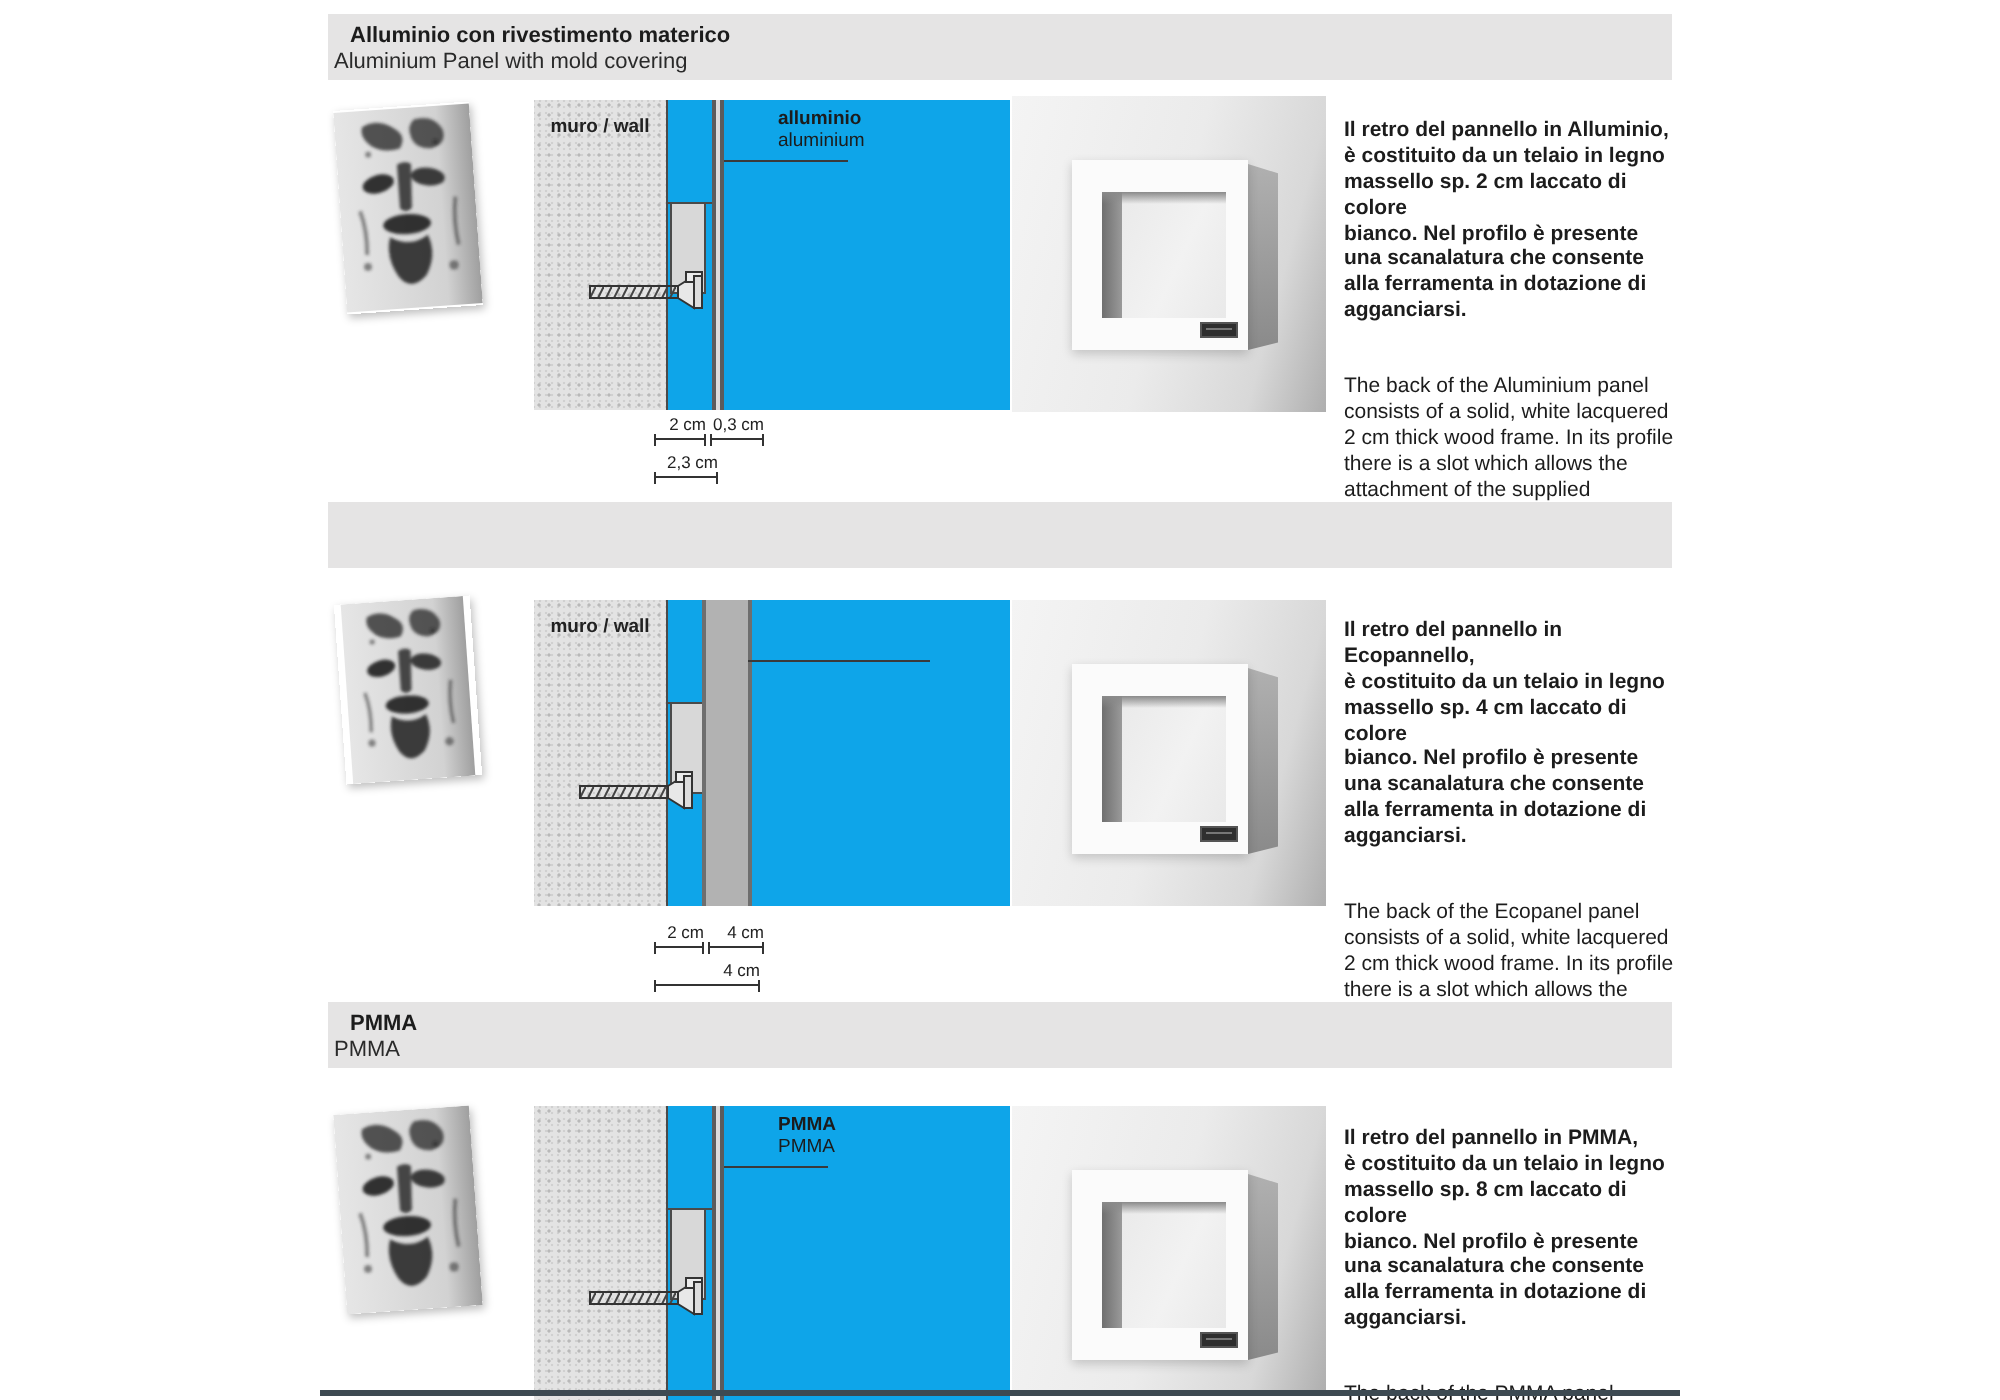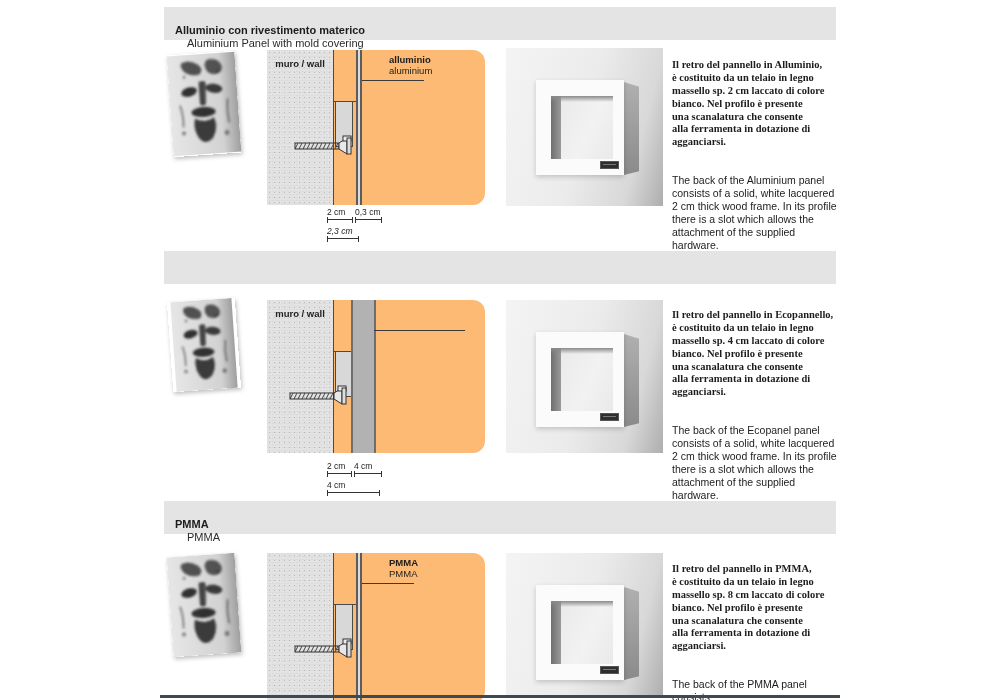--- a/index.html
+++ b/index.html
@@ -2,67 +2,67 @@
 <html><head>
 <meta charset="utf-8">
 <style>
   html,body{margin:0;padding:0;}
   body{width:1000px;height:700px;background:#ffffff;font-family:"Liberation Sans",sans-serif;}
   #page{position:relative;width:1000px;height:700px;overflow:hidden;background:#fff;color:#1c1c1c;}
 
   .section{position:absolute;left:0;top:0;width:1000px;}
 
   .header-bar{position:absolute;left:164px;width:672px;height:33px;background:#e5e4e4;padding:0;}
-  .header-bar .t1{font-size:11px;font-weight:bold;line-height:12px;padding:5px 0 0 11px;margin-top:12px;}
-  .header-bar .t2{font-size:11px;line-height:12px;padding:1px 0 0 23px;color:#2a2a2a;}
+  .header-bar .t1{font-size:11px;font-weight:bold;line-height:12px;padding:5px 0 0 11px;}
+  .header-bar .t2{font-size:11px;line-height:12px;padding:1px 0 0 3px;color:#2a2a2a;}
 
   
   .face{position:absolute;transform:rotate(-4deg);box-shadow:1px 2px 4px rgba(0,0,0,.25);}
   .face svg{display:block;}
 
   
-  .diagram{position:absolute;left:267px;width:218px;background:#fdba74;border-radius:12px;}
+  .diagram{position:absolute;left:267px;width:238px;background:#0ea5e9;}
   .wall{position:absolute;left:0;top:0;bottom:0;width:66px;border-right:1px solid #4a4a4a;
         background-color:#e3e3e3;
         background-image:radial-gradient(#b9b9b9 0.7px, transparent 0.9px),radial-gradient(#d0d0d0 0.6px, transparent 0.8px);
         background-size:5px 5px,3px 3px;background-position:0 0,1.5px 2px;}
   .wall-label{position:absolute;left:0;top:8px;width:66px;text-align:center;font-size:9.5px;font-weight:bold;color:#222;}
   .panel{position:absolute;top:0;bottom:0;}
   .panel.thin{left:89px;width:2px;background:#dcdcdc;border-left:2px solid #5c5c5c;border-right:2px solid #5c5c5c;}
   .panel.thick{left:84px;width:21px;background:#b2b2b2;border-left:2px solid #6e6e6e;border-right:2px solid #6e6e6e;}
   .bracket-topline{position:absolute;left:66px;height:1px;background:#4a4a4a;top:51px;}
   .bracket{position:absolute;left:68px;width:16px;top:52px;height:44px;background:#d8d8d8;border:1px solid #4a4a4a;border-top:none;}
   .leader{position:absolute;top:30px;height:1px;background:#3a3a3a;}
   .panel-label{position:absolute;left:122px;top:4px;font-size:9.5px;line-height:11px;}
   .panel-label .l1{font-weight:bold;}
   .screw{position:absolute;}
 
   
   .dims{position:absolute;left:327px;width:60px;font-size:8.5px;color:#222;}
   .dim-row{position:relative;height:19px;}
-  .dim-cell{position:absolute;top:0;text-align:left;}
+  .dim-cell{position:absolute;top:0;text-align:right;}
   .dim-cell .lbl{display:block;line-height:9px;}
   .dim-line{position:relative;height:1px;background:#333;margin-top:2px;}
   .dim-line::before,.dim-line::after{content:"";position:absolute;top:-2.5px;width:1px;height:6px;background:#333;}
   .dim-line::before{left:0;}
   .dim-line::after{right:0;}
 
   
   .photo{position:absolute;left:506px;width:157px;background:linear-gradient(105deg,#f4f4f4 0%,#ebebeb 50%,#d8d8d8 80%,#aeaeae 100%);overflow:hidden;}
   .frame-front{position:absolute;left:30px;top:32px;width:88px;height:95px;background:#fbfbfb;box-shadow:0 2px 5px rgba(0,0,0,.18);}
   .frame-side{position:absolute;left:118px;top:34px;width:15px;height:93px;background:linear-gradient(#b0b0b0,#8a8a8a);clip-path:polygon(0 0,100% 5%,100% 96%,0 100%);}
   .frame-hole{position:absolute;left:15px;top:16px;width:62px;height:63px;background:linear-gradient(115deg,#e8e8e8,#f2f2f2 60%,#e9e9e9);}
   .hole-shade-l{position:absolute;left:0;top:0;width:10px;height:100%;background:linear-gradient(90deg,#6f6f6f,#9a9a9a);}
   .hole-shade-t{position:absolute;left:0;top:0;width:100%;height:6px;background:linear-gradient(#8a8a8a,rgba(160,160,160,0));}
   .plate{position:absolute;right:5px;bottom:6px;width:17px;height:6px;background:#2e2e2e;border:1px solid #555;}
   .plate::after{content:"";position:absolute;left:2px;top:2px;right:2px;height:1px;background:#777;}
 
   
   .desc{position:absolute;left:672px;width:170px;font-size:10.5px;line-height:12.9px;white-space:pre-line;}
-  .desc .it{font-weight:bold;margin:0 0 12px 0;font-family:Liberation Serif, serif;}
+  .desc .it{font-weight:bold;margin:0 0 12px 0;}
   .desc .en{margin:0;}
 
   .bottom-rule{position:absolute;left:160px;top:695px;width:680px;height:3px;background:#3d4a52;}
 </style>
 </head>
 <body>
 
 <div id="page">
   <div id="sections">
       <div class="section">
@@ -132,21 +132,21 @@
         <div class="dim-cell dc-left" style="left: 0px; width: 26px;">
           <span class="lbl">2 cm</span>
           <div class="dim-line"></div>
         </div>
         <div class="dim-cell dc-right" style="left: 28px; width: 27px;">
           <span class="lbl">0,3 cm</span>
           <div class="dim-line"></div>
         </div>
       </div>
       <div class="dim-row">
-        <div class="dim-cell dc-total" style="left: 0px; width: 32px; font-style: italic;">
+        <div class="dim-cell dc-total" style="left: 0px; width: 32px;">
           <span class="lbl">2,3 cm</span>
           <div class="dim-line"></div>
         </div>
       </div>
     </div>
 
     <div class="photo" style="top: 48px; height: 158px;">
       <div class="frame-side"></div>
       <div class="frame-front">
         <div class="frame-hole">

